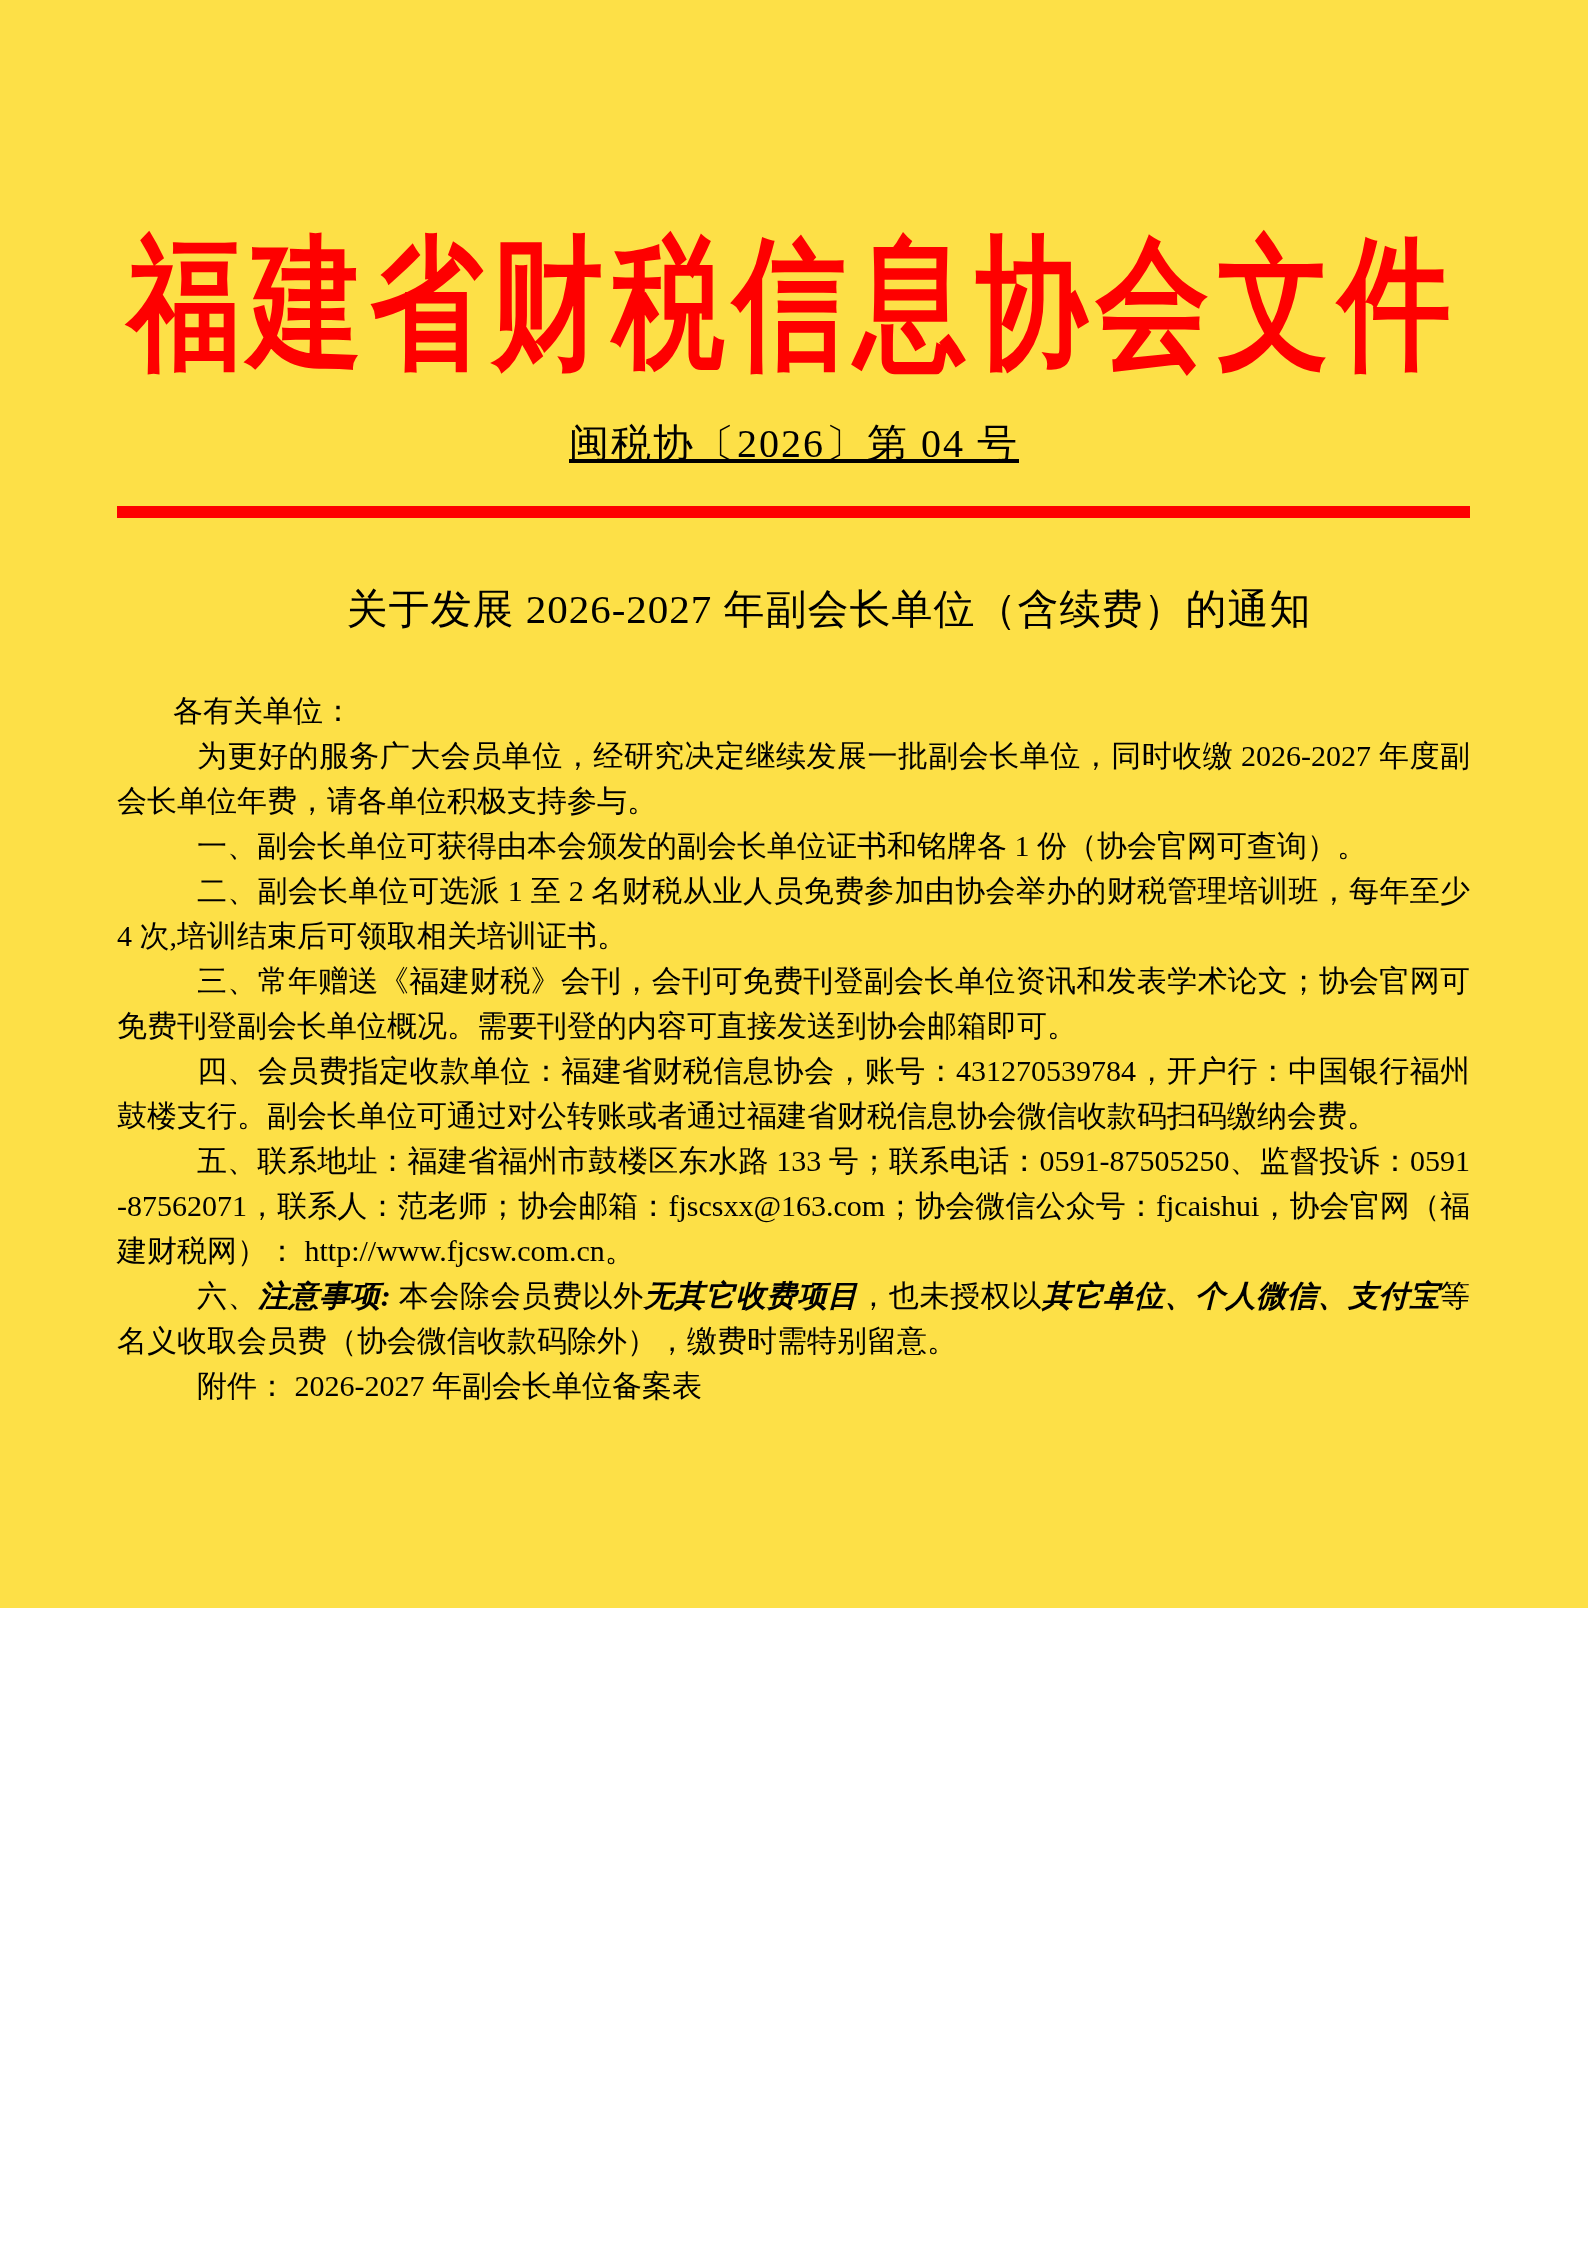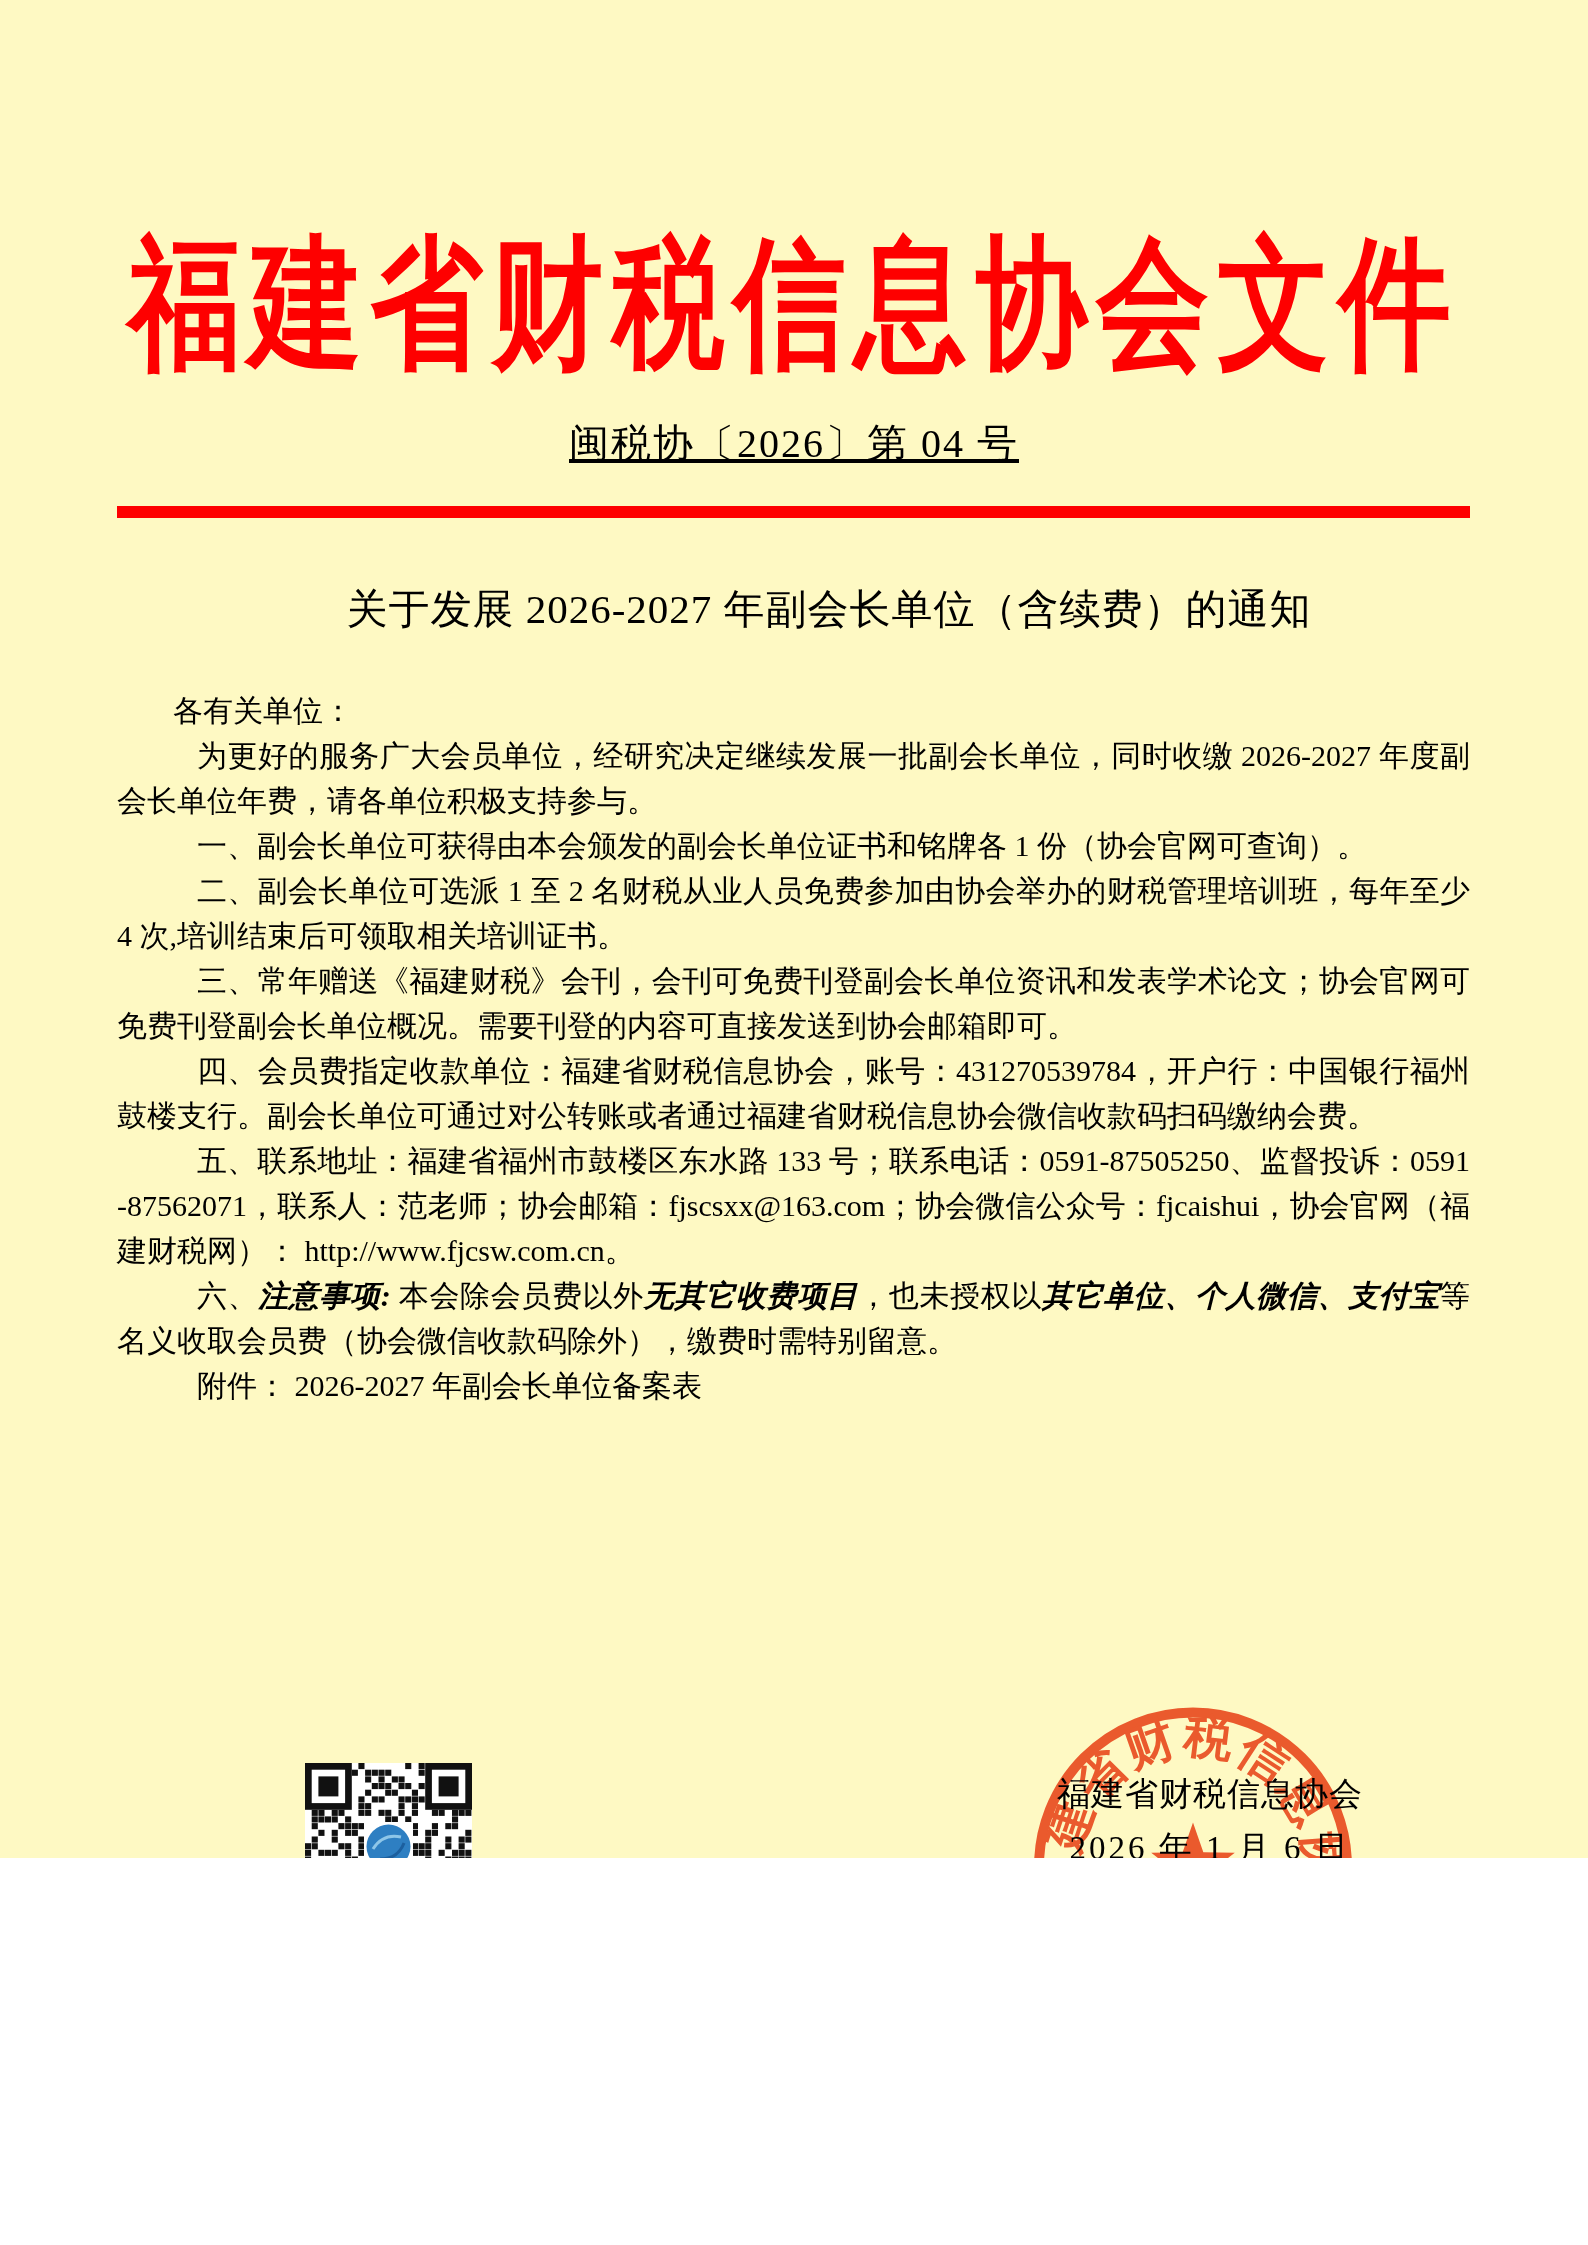--- a/index.html
+++ b/index.html
@@ -1,16 +1,16 @@
 <!DOCTYPE html>
 <html><head>
 <meta charset="utf-8">
 <style>
   html,body{margin:0;padding:0;background:#ffffff;}
-  .page{position:relative;width:1588px;height:1858px;background:#fef9c3;overflow:hidden;
+  .page{position:relative;width:1588px;height:1608px;background:#fde047;overflow:hidden;
         font-family:"Liberation Serif","DejaVu Serif",serif;color:#000;}
 
   .header-title{position:absolute;top:208px;left:0;width:1588px;text-align:center;
         color:#fe0000;font-weight:bold;font-size:112px;letter-spacing:9px;white-space:nowrap;
         transform:scaleY(1.28);transform-origin:50% 0;}
 
   .doc-number{position:absolute;top:416px;left:0;width:1588px;text-align:center;
         font-size:40px;letter-spacing:2px;text-decoration:underline;}
 
   .red-rule{position:absolute;top:506px;left:117px;width:1353px;height:12px;background:#fe0000;}

